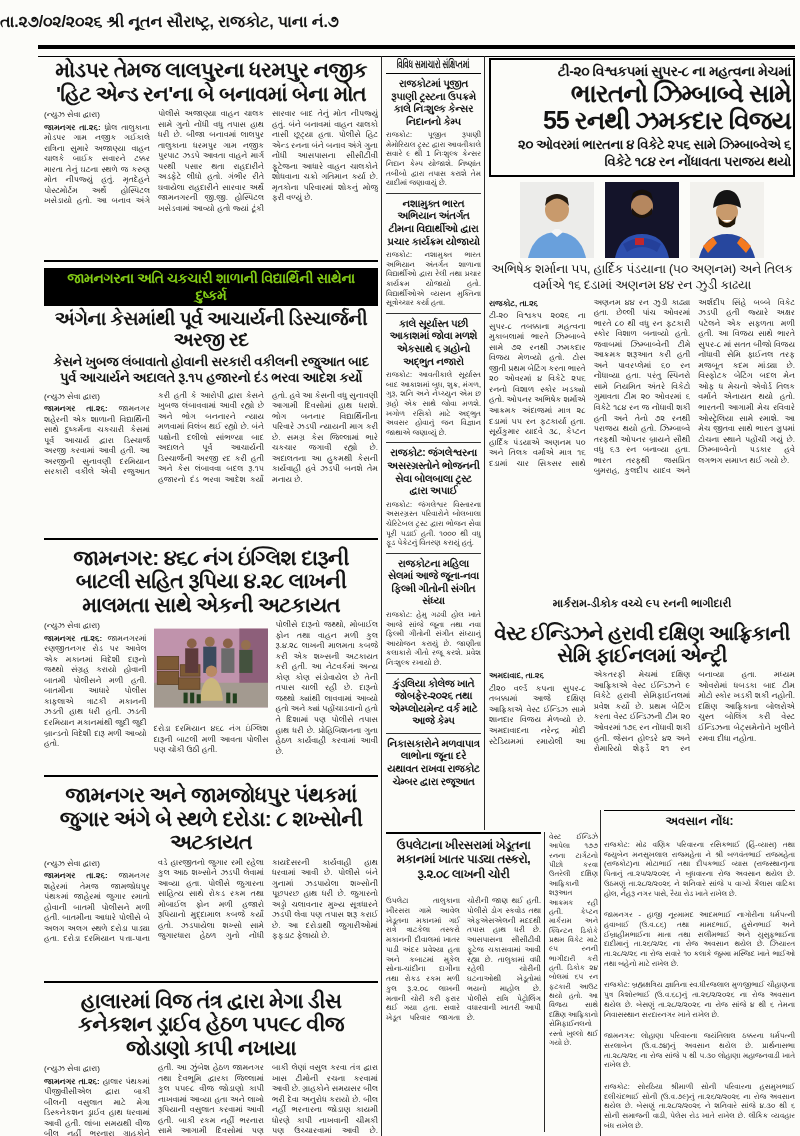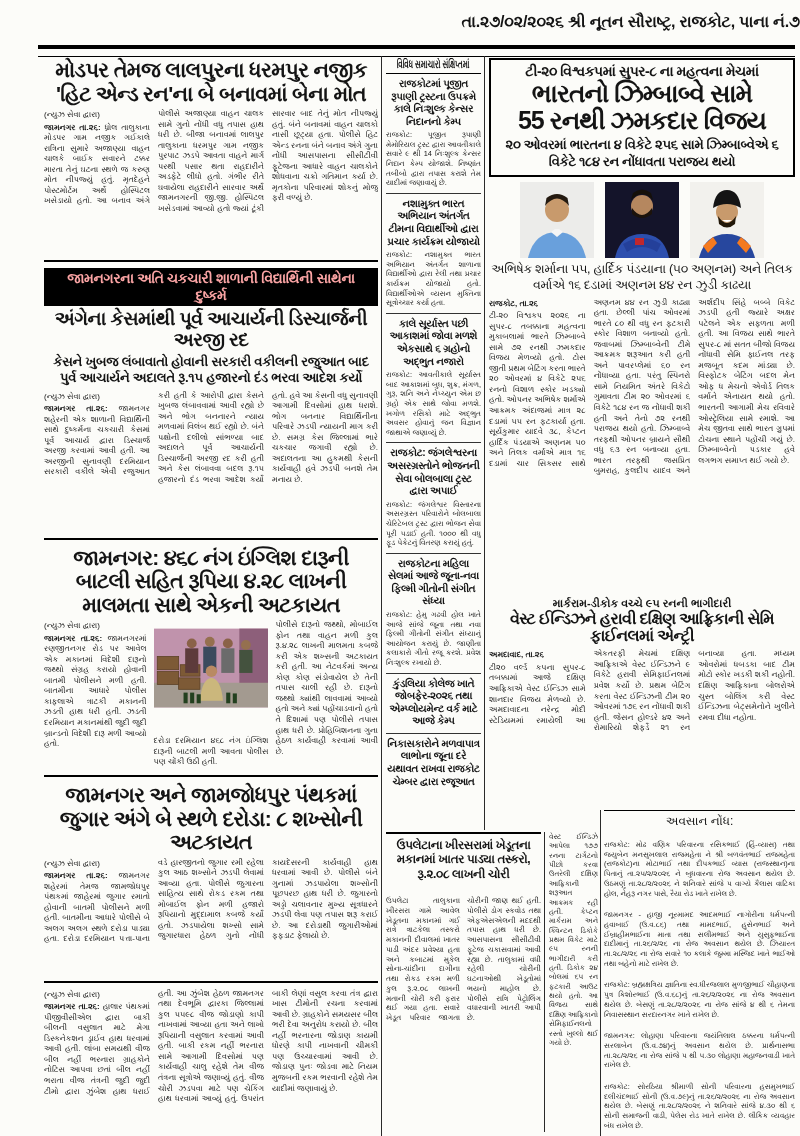--- a/index.html
+++ b/index.html
@@ -1,58 +1,58 @@
 <!DOCTYPE html>
 <html><head>
 <meta charset="utf-8">
 <style>
   html,body{margin:0;padding:0}
   body{background:#6e6e6e;display:flex;justify-content:center;font-family:"Liberation Sans","DejaVu Sans",sans-serif}
   .page{position:relative;width:800px;height:1136px;background:#fcfcf9;color:#141414;overflow:hidden}
   h1,h2,h3,p{margin:0}
-  .masthead{position:absolute;top:13px;left:0;width:100%;text-align:right;font-weight:700;font-size:16px;letter-spacing:-.2px}
+  .masthead{position:absolute;top:13px;left:0;width:100%;text-align:left;font-weight:700;font-size:16px;letter-spacing:-.2px}
   .mrule{position:absolute;left:38px;top:45px;width:757px;height:7px;border-top:4px solid #000;border-bottom:1.5px solid #000}
   .vrule{position:absolute;width:1px;background:#2a2a2a}
   .colL{position:absolute;left:44px;top:58px;width:334px}
   .colB{position:absolute;left:386px;top:58px;width:95px;height:772px;overflow:hidden}
   .colR{position:absolute;left:489px;top:58px;width:306px}
   .hlA{font-weight:700;font-size:21px;line-height:1.12;text-align:center;letter-spacing:-.7px}
   .hlB{font-weight:700;font-size:19px;line-height:1.12;text-align:center;letter-spacing:-.6px}
-  .banner{background:#000;color:#fca5a5;font-weight:700;font-size:14px;text-align:center;padding:2px 18px;letter-spacing:-.4px}
+  .banner{background:#000;color:#84cc16;font-weight:700;font-size:14px;text-align:center;padding:2px 18px;letter-spacing:-.4px}
   .sub{font-weight:700;font-size:13.2px;line-height:1.25;text-align:center;letter-spacing:-.3px;margin-top:3px}
   .credit{font-size:8px;margin:1px 0 2px}
   .b3{font-size:8px;line-height:1.32;text-align:justify;column-count:3;column-gap:8px;overflow:hidden;margin-top:4px}
   .dl{font-weight:700}
   .artrule{border:none;border-top:2px solid #000;margin:5px 0 6px}
   .bmastwrap{overflow:hidden;border-bottom:1.5px solid #000;padding-bottom:2px}
   .bmast{font-weight:700;font-size:11.5px;white-space:nowrap;transform:scaleX(.62);transform-origin:left center;width:160%;text-align:center}
   .bhead{font-weight:700;font-size:10.3px;line-height:1.22;text-align:center;letter-spacing:-.3px;margin:4px 0 2px}
   .bbody{font-size:7.4px;line-height:1.3;text-align:justify}
   .brule{border:none;border-top:1px solid #333;margin:5px 0 3px}
-  .sbox{border:2px solid #000;padding:3px 2px 5px;text-align:center}
+  .sbox{border:2px solid #000;padding:3px 2px 5px;text-align:right}
   .skick{font-weight:700;font-size:14px;letter-spacing:-.5px}
   .shl{font-weight:700;font-size:25px;line-height:1.08;letter-spacing:-1px}
   .ssub{font-weight:700;font-size:13.2px;line-height:1.25;letter-spacing:-.4px;margin-top:3px}
   .photos{display:flex;justify-content:center;gap:11px;margin:5px 0 3px}
   .photo{width:74px;height:76px;display:block}
   .caption{font-weight:400;font-size:12.5px;line-height:1.3;text-align:center;letter-spacing:-.3px}
   .sbody{height:292px}
   .wkick{font-weight:700;font-size:11px;text-align:center;margin-top:7px}
-  .whl{font-weight:700;font-size:16px;line-height:1.12;text-align:center;letter-spacing:-.7px;margin-top:0}
+  .whl{font-weight:700;font-size:20px;line-height:1.12;text-align:center;letter-spacing:-.7px;margin-top:12px}
   .wbody{height:150px}
   .a3row{display:flex;gap:7px;height:150px;overflow:hidden;margin-top:4px}
   .a3col{flex:1;font-size:8px;line-height:1.32;text-align:justify}
-  .a3mid{flex:1.12;display:flex;flex-direction:column;gap:20px}
+  .a3mid{flex:1.12;display:flex;flex-direction:column;gap:8px}
   .nphoto{width:100%;height:96px;display:block}
   .upleta{position:absolute;left:386px;top:832px;width:155px;height:300px;overflow:hidden;border-top:2px solid #000;padding-top:4px}
   .uphl{font-weight:700;font-size:12px;line-height:1.2;text-align:center;letter-spacing:-.4px}
   .b2{font-size:7.5px;line-height:1.3;text-align:justify;column-count:2;column-gap:7px;overflow:hidden;margin-top:15px;height:228px}
   .wicont{position:absolute;left:549px;top:832px;width:49px;height:300px;overflow:hidden;font-size:7.2px;line-height:1.3;text-align:justify}
   .obits{position:absolute;left:604px;top:810px;width:191px;height:322px;overflow:hidden;border-top:1.5px solid #000;padding-top:3px}
-  .ohead{font-weight:400;font-size:12px;text-align:center}
+  .ohead{font-weight:700;font-size:12px;text-align:center}
   .oentry{font-size:7.3px;line-height:1.33;text-align:justify;margin-top:12px}
 </style>
 </head>
 <body>
 
 <div class="page">
 
   <div class="masthead">તા.૨૭/૦૨/૨૦૨૬ શ્રી નૂતન સૌરાષ્ટ્ર, રાજકોટ, પાના નં.૭</div>
   <div class="mrule"></div>
 
@@ -135,35 +135,36 @@
     <article>
       <h2 class="hlA">જામનગર અને જામજોધપુર પંથકમાં જુગાર અંગે બે સ્થળે દરોડા: ૮ શખ્સોની અટકાયત</h2>
       <div class="b3" style="height:118px">
         <div class="credit">(ન્યુઝ સેવા દ્વારા)</div>
         <p><span class="dl">જામનગર તા.૨૬:</span> <span>જામનગર શહેરમાં તેમજ જામજોધપુર પંથકમાં જાહેરમાં જુગાર રમાતો હોવાની બાતમી પોલીસને મળી હતી. બાતમીના આધારે પોલીસે બે અલગ અલગ સ્થળે દરોડા પાડ્યા હતા. દરોડા દરમિયાન પત્તા-પાના વડે હારજીતનો જુગાર રમી રહેલા કુલ આઠ શખ્સોને ઝડપી લેવામાં આવ્યા હતા. પોલીસે જુગારના સાહિત્ય સાથે રોકડ રકમ તથા મોબાઈલ ફોન મળી હજારો રૂપિયાનો મુદ્દામાલ કબજે કર્યો હતો. ઝડપાયેલા શખ્સો સામે જુગારધારા હેઠળ ગુનો નોંધી કાયદેસરની કાર્યવાહી હાથ ધરવામાં આવી છે. પોલીસે બંને ગુનામાં ઝડપાયેલા શખ્સોની પૂછપરછ હાથ ધરી છે. જુગારનો અડ્ડો ચલાવનાર મુખ્ય સૂત્રધારને ઝડપી લેવા પણ તપાસ શરૂ કરાઈ છે. આ દરોડાથી જુગારીઓમાં ફફડાટ ફેલાયો છે.</span></p>
       </div>
     </article>
     <hr class="artrule">
 
     <article>
+      <h2 class="hlA">હાલારમાં વિજ તંત્ર દ્વારા મેગા ડીસ કનેકશન ડ્રાઈવ હેઠળ ૫૫૯૮ વીજ જોડાણો કાપી નખાયા</h2>
       <div class="b3" style="height:196px">
         <div class="credit">(ન્યુઝ સેવા દ્વારા)</div>
         <p><span class="dl">જામનગર તા.૨૬:</span> <span>હાલાર પંથકમાં પીજીવીસીએલ દ્વારા બાકી બીલની વસુલાત માટે મેગા ડિસ્કનેકશન ડ્રાઈવ હાથ ધરવામાં આવી હતી. લાંબા સમયથી વીજ બીલ નહીં ભરનારા ગ્રાહકોને નોટિસ આપવા છતાં બીલ નહીં ભરાતા વીજ તંત્રની જુદી જુદી ટીમો દ્વારા ઝુંબેશ હાથ ધરાઈ હતી. આ ઝુંબેશ હેઠળ જામનગર તથા દેવભૂમિ દ્વારકા જિલ્લામાં કુલ ૫૫૯૮ વીજ જોડાણો કાપી નાખવામાં આવ્યા હતા અને લાખો રૂપિયાની વસુલાત કરવામાં આવી હતી. બાકી રકમ નહીં ભરનારા સામે આગામી દિવસોમાં પણ કાર્યવાહી ચાલુ રહેશે તેમ વીજ તંત્રના સૂત્રોએ જણાવ્યું હતું. વીજ ચોરી ઝડપવા માટે પણ ચેકિંગ હાથ ધરવામાં આવ્યું હતું. ઉપરાંત બાકી લેણાં વસુલ કરવા તંત્ર દ્વારા ખાસ ટીમોની રચના કરવામાં આવી છે. ગ્રાહકોને સમયસર બીલ ભરી દેવા અનુરોધ કરાયો છે. બીલ નહીં ભરનારના જોડાણ કાયમી ધોરણે કાપી નાખવાની ચીમકી પણ ઉચ્ચારવામાં આવી છે. જોડાણ પુનઃ જોડવા માટે નિયમ મુજબની રકમ ભરવાની રહેશે તેમ યાદીમાં જણાવાયું છે.</span></p>
       </div>
     </article>
   </div>
 
   <div class="colB">
     <div class="bmastwrap">
       <div class="bmast">વિવિધ સમાચારો સંક્ષિપ્તમાં</div>
     </div>
 
     <div>
       <h3 class="bhead">રાજકોટમાં પૂજીત રૂપાણી ટ્રસ્ટના ઉપક્રમે કાલે નિઃશુલ્ક કેન્સર નિદાનનો કેમ્પ</h3>
-      <p class="bbody">રાજકોટ: પૂજીત રૂપાણી મેમોરિયલ ટ્રસ્ટ દ્વારા આવતીકાલે સવારે ૯ થી 14 નિઃશુલ્ક કેન્સર નિદાન કેમ્પ યોજાશે. નિષ્ણાંત તબીબો દ્વારા તપાસ કરાશે તેમ યાદીમાં જણાવાયું છે.</p>
+      <p class="bbody">રાજકોટ: પૂજીત રૂપાણી મેમોરિયલ ટ્રસ્ટ દ્વારા આવતીકાલે સવારે ૯ થી 1 નિઃશુલ્ક કેન્સર નિદાન કેમ્પ યોજાશે. નિષ્ણાંત તબીબો દ્વારા તપાસ કરાશે તેમ યાદીમાં જણાવાયું છે.</p>
     </div>
     <hr class="brule">
 
     <div>
       <h3 class="bhead">નશામુક્ત ભારત અભિયાન અંતર્ગત ટીમના વિદ્યાર્થીઓ દ્વારા પ્રચાર કાર્યક્રમ યોજાયો</h3>
       <p class="bbody">રાજકોટ: નશામુક્ત ભારત અભિયાન અંતર્ગત શાળાના વિદ્યાર્થીઓ દ્વારા રેલી તથા પ્રચાર કાર્યક્રમ યોજાયો હતો. વિદ્યાર્થીઓએ વ્યસન મુક્તિના સૂત્રોચ્ચાર કર્યા હતા.</p>
     </div>
     <hr class="brule">
 
     <div>

